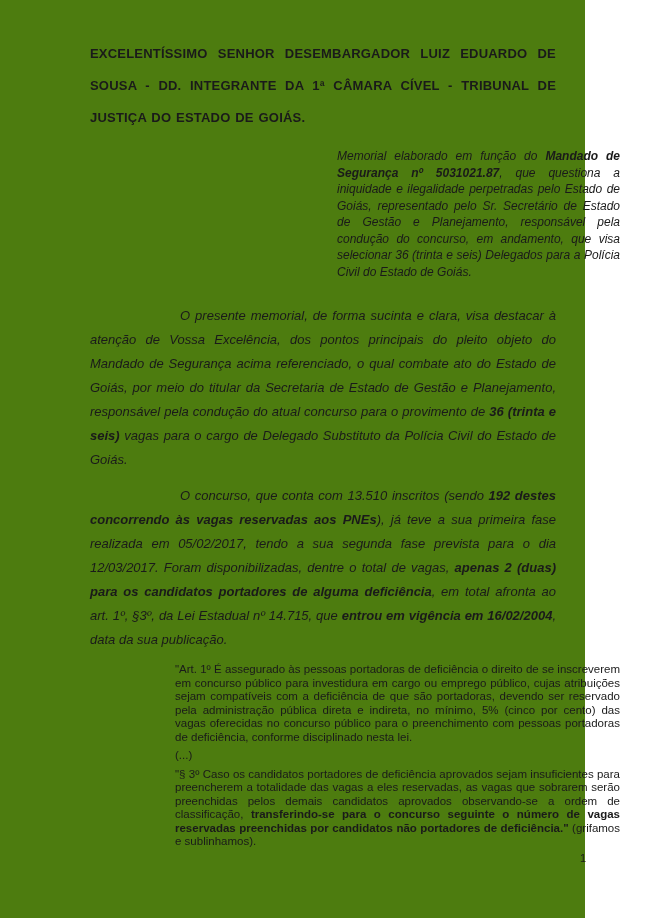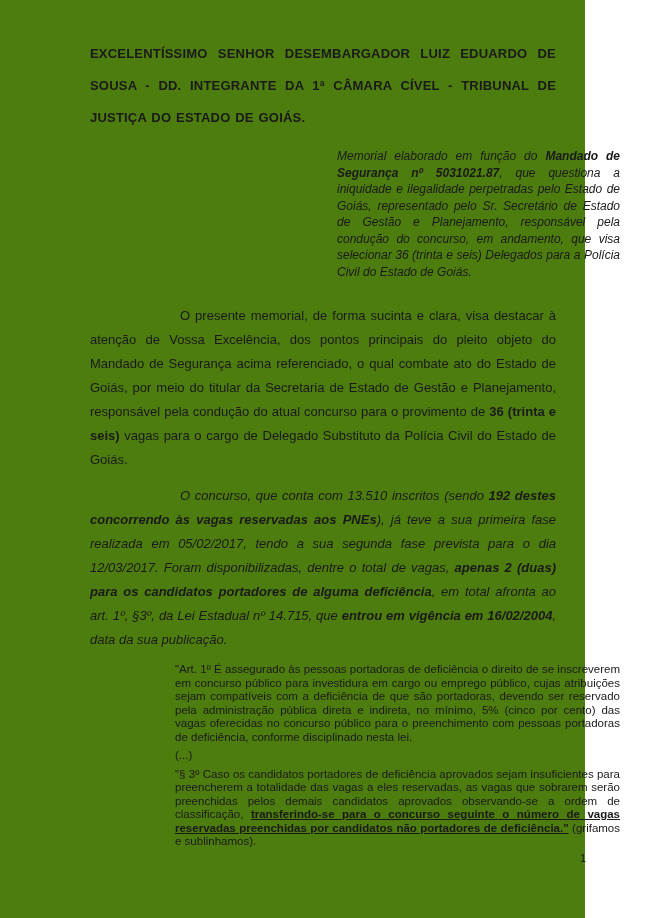--- a/index.html
+++ b/index.html
@@ -38,34 +38,33 @@
     text-align: justify;
   }
   .note .b { font-weight: 700; }
   .body-p {
     font-size: 13px;
     line-height: 24px;
     text-align: justify;
     text-indent: 90px;
   }
   .body-p .b { font-weight: 700; }
-  .p1 { margin-top: 24px; }
+  .p1 { margin-top: 24px; font-style: italic; }
   .p2 { margin-top: 12px; font-style: italic; }
   .quote {
     margin-left: 85px;
     width: 445px;
     font-size: 11.5px;
     line-height: 13.5px;
     text-align: justify;
   }
   .quote-art1 { margin-top: 11px; }
   .quote-ellipsis { margin-top: 5px; margin-bottom: 5px; text-align: left; }
   .quote-par3 .bu {
     font-weight: 700;
-    text-decoration: underline;
     margin-top: 33px;
   }
   .page-number {
     position: absolute;
     top: 852px;
     left: 580px;
     font-size: 11px;
     color: #1a1a1a;
   }
 </style>

